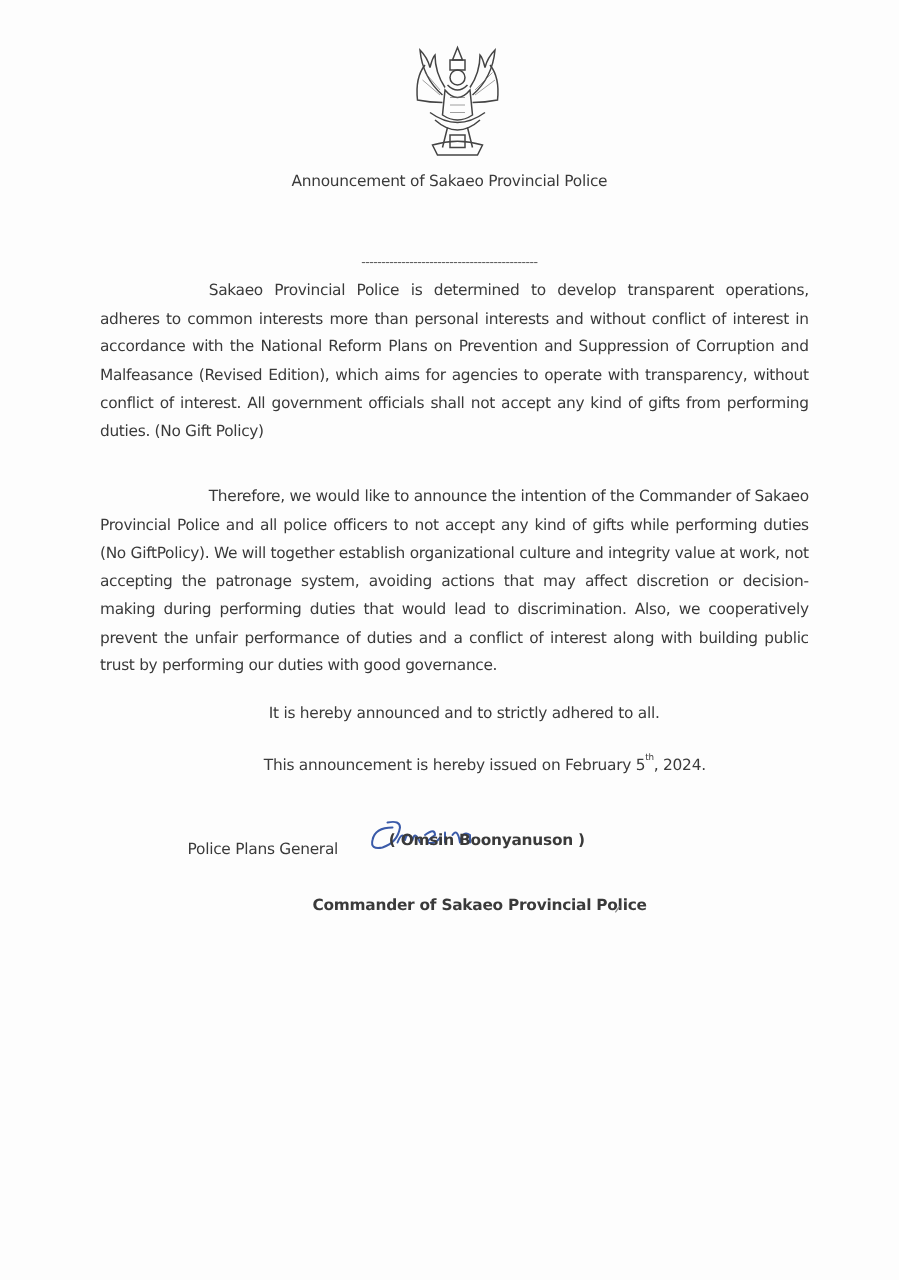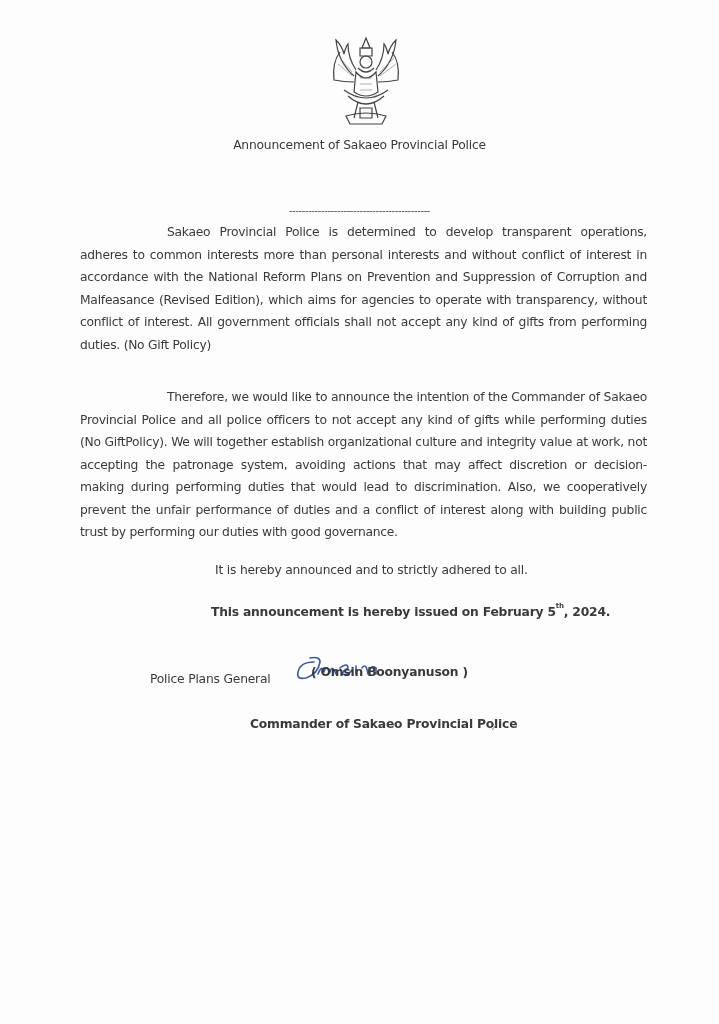--- a/index.html
+++ b/index.html
@@ -11,21 +11,21 @@
     .title { top: 138px; }
     .subject { top: 161px; }
     .policy { top: 184px; }
     .divider { top: 205px; font-size: 10px; letter-spacing: -0.4px; color: #555; }
     .para { position: absolute; left: 80px; width: 567px; font-size: 12.3px; line-height: 22.5px;
       text-align: justify; text-align-last: left; letter-spacing: -0.25px; text-indent: 87px; }
     .p1 { top: 221px; }
     .p2 { top: 386px; }
     .line { position: absolute; font-size: 12.3px; letter-spacing: -0.2px; white-space: nowrap; }
     .adhered { left: 167px; top: 563px; margin-left: 48px; }
-    .issued { left: 211px; top: 605px; font-weight: bold; }
+    .issued { left: 211px; top: 605px; }
     .issued sup { font-size: 7px; vertical-align: 8px; line-height: 0; }
     .rank { left: 150px; top: 672px; }
     .sig { position: absolute; left: 292px; top: 648px; width: 120px; height: 40px; }
     .signame { left: 311px; top: 665px; font-weight: bold; }
     .sigtitle { left: 250px; top: 717px; font-weight: bold; }
     .tick { position: absolute; left: 491px; top: 727px; width: 6px; height: 1px; background: #888; transform: rotate(-55deg); }
   </style>
 </head>
 <body>
 

